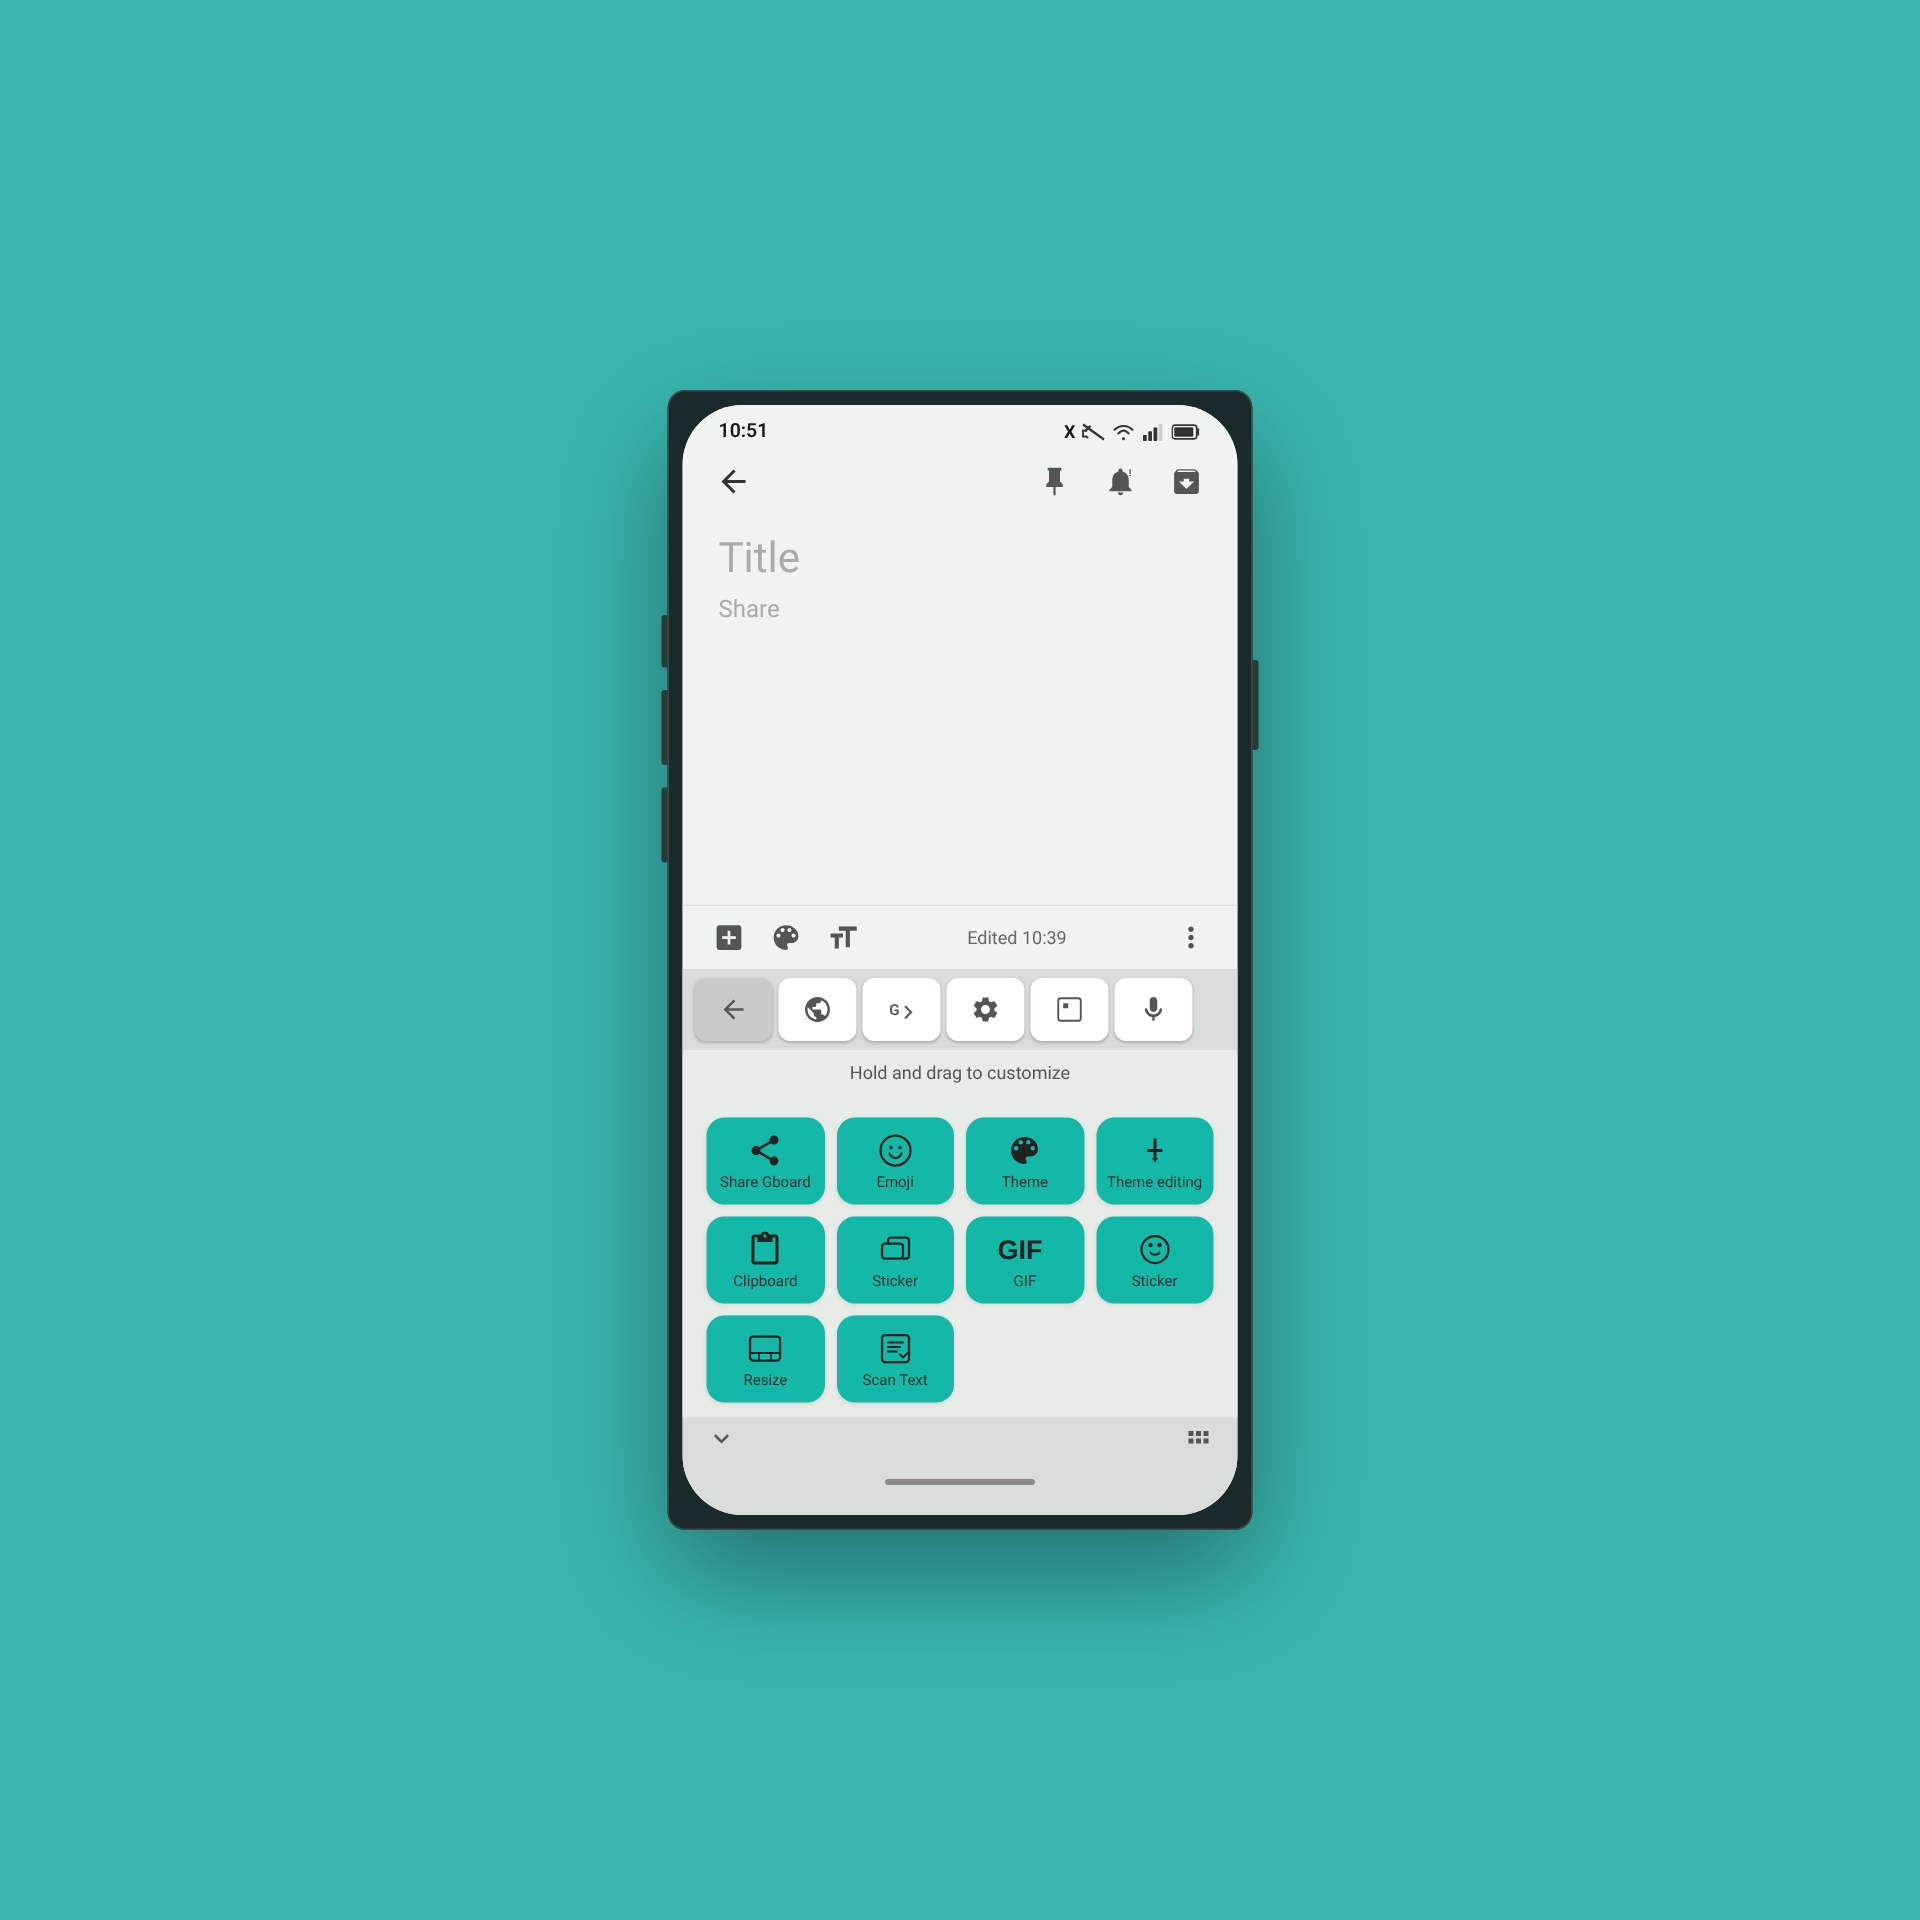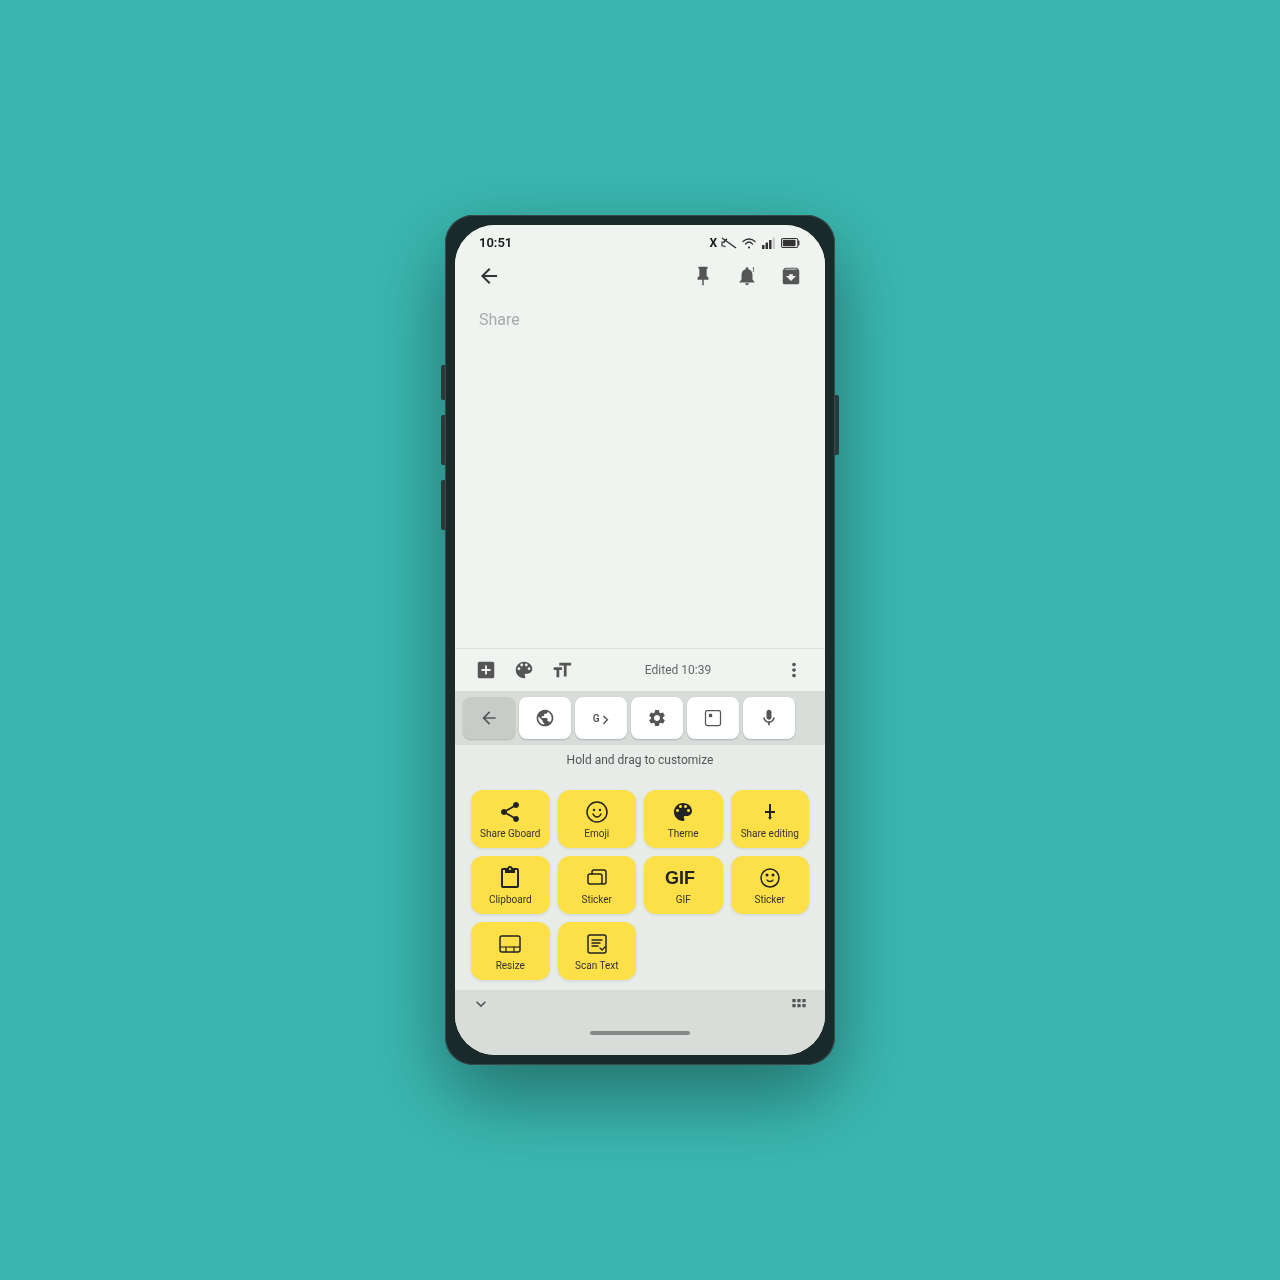--- a/index.html
+++ b/index.html
@@ -8,23 +8,23 @@
       background-color: #3ab8b0;
       display: flex;
       justify-content: center;
       align-items: center;
       min-height: 100vh;
       font-family: 'Roboto', Arial, sans-serif;
     }
 
     .phone-outer {
       width: 390px;
-      height: 850px;
+      height: 760px;
       background: #1a2a2a;
-      border-radius: 28px;
+      border-radius: 12px;
       padding: 10px;
       box-shadow: 0 30px 80px rgba(0,0,0,0.4), inset 0 0 0 1px #3a4a4a;
       position: relative;
     }
 
     .phone-inner {
       width: 100%;
       height: 100%;
       background: #f0f4f0;
       border-radius: 40px;
@@ -179,21 +179,21 @@
       margin-bottom: 23px;
     }
 
     .customize-grid {
       display: grid;
       grid-template-columns: repeat(4, 1fr);
       gap: 8px;
     }
 
     .customize-item {
-      background: #fde047;
+      background: #14b8a6;
       border-radius: 12px;
       display: flex;
       flex-direction: column;
       align-items: center;
       justify-content: center;
       padding: 10px 6px 8px;
       cursor: pointer;
       box-shadow: 0 1px 3px rgba(0,0,0,0.1);
     }
 
@@ -356,20 +356,21 @@
         </div>
         <div class="icon-btn">
           <svg width="22" height="22" viewBox="0 0 24 24">
             <path d="M20.54 5.23l-1.39-1.68C18.88 3.21 18.47 3 18 3H6c-.47 0-.88.21-1.16.55L3.46 5.23C3.17 5.57 3 6.02 3 6.5V19c0 1.1.9 2 2 2h14c1.1 0 2-.9 2-2V6.5c0-.48-.17-.93-.46-1.27zM12 17.5L6.5 12H10v-2h4v2h3.5L12 17.5zM5.12 5l.81-1h12l.94 1H5.12z" fill="#555"></path>
           </svg>
         </div>
       </div>
     </div>
 
     <div class="note-area">
+      <div class="note-title">Title</div>
       <div class="note-body">Share</div>
     </div>
 
     <div class="bottom-toolbar">
       <div class="toolbar-left">
         <div class="toolbar-icon">
           <svg width="22" height="22" viewBox="0 0 24 24">
             <path d="M19 3H5c-1.1 0-2 .9-2 2v14c0 1.1.9 2 2 2h14c1.1 0 2-.9 2-2V5c0-1.1-.9-2-2-2zm-2 10h-4v4h-2v-4H7v-2h4V7h2v4h4v2z" fill="#555"></path>
           </svg>
         </div>
@@ -465,21 +466,21 @@
           </div>
 
           <div class="customize-item">
             <div class="customize-item-icon">
               <svg width="24" height="24" viewBox="0 0 24 24">
                 <path d="M9.5 4l1.5 3h-1v10h-2V7H6.5l1-3h2zm6 0l2 5h-1.5v10h-2V9H12.5l2-5h1z" fill="none"></path>
                 <path d="M11 4h2v14h-2V4zm-4 7h10v2H7v-2z" fill="#222"></path>
                 <path d="M10 17l2 3 2-3h-4z" fill="#222"></path>
               </svg>
             </div>
-            <div class="customize-item-label">Share editing</div>
+            <div class="customize-item-label">Theme editing</div>
           </div>
 
           <div class="customize-item">
             <div class="customize-item-icon">
               <svg width="24" height="24" viewBox="0 0 24 24">
                 <path d="M19 2h-4.18C14.4.84 13.3 0 12 0c-1.3 0-2.4.84-2.82 2H5c-1.1 0-2 .9-2 2v16c0 1.1.9 2 2 2h14c1.1 0 2-.9 2-2V4c0-1.1-.9-2-2-2zm-7 0c.55 0 1 .45 1 1s-.45 1-1 1-1-.45-1-1 .45-1 1-1zm7 18H5V4h2v3h10V4h2v16z" fill="#222"></path>
               </svg>
             </div>
             <div class="customize-item-label">Clipboard</div>
           </div>

